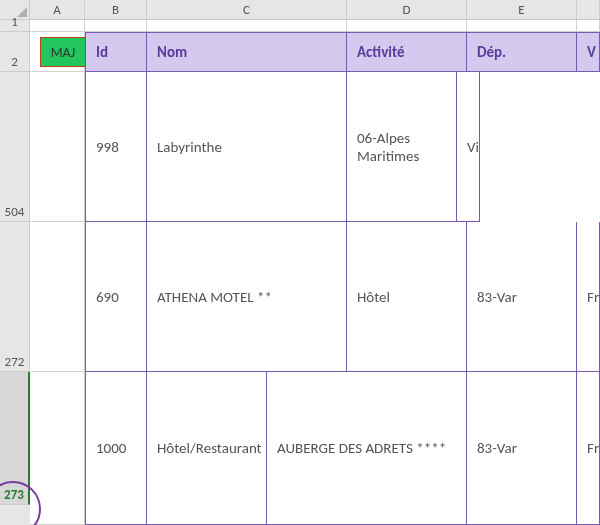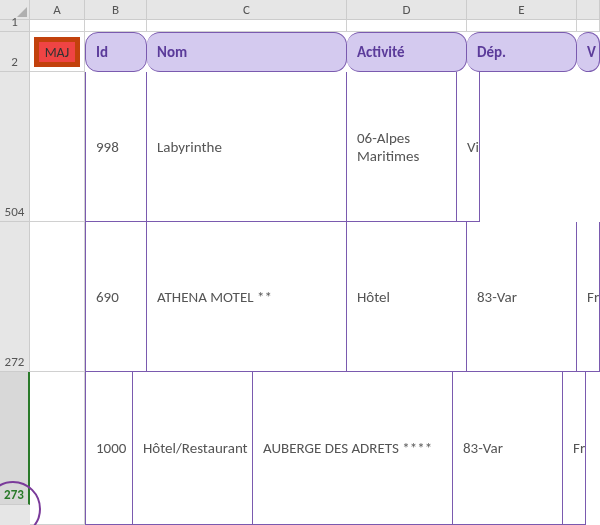--- a/index.html
+++ b/index.html
@@ -79,39 +79,39 @@
   
   .hdr-cell {
     background: #d4caef;
     color: #5b3b9a;
     font-weight: 700;
     font-size: 15px;
     padding: 4px 10px;
     border-right: 1.5px solid #7a5aaf;
     border-bottom: 1.5px solid #7a5aaf;
     border-top: 1.5px solid #7a5aaf;
-    display:flex; align-items:center;border-radius:13px;
+    display:flex; align-items:center;
   }
   .data-cell {
     font-size: 15px;
     color: #555;
     padding: 10px 10px;
     border-right: 1.5px solid #7a5aaf;
     border-bottom: 1.5px solid #7a5aaf;
     display:flex; align-items:center;
     background:#fff;
   }
   .first-col { border-left: 1.5px solid #7a5aaf; }
   
   .maj-btn {
     position: absolute;
-    top: 5px; left: 4px;
+    top: 5px; left: 10px;
     width: 46px; height: 30px;
-    background: #ef4444;
-    border: 5px solid #c2410c;
+    background: #22c55e;
+    border: 1px solid #c2410c;
     font-size: 14px;
     color: #333;
     display:flex; align-items:center; justify-content:center;
     cursor: pointer;
   }
   
   .anno-circle {
     position: absolute;
     left: -15px;
     bottom: -12px;
@@ -182,21 +182,21 @@
       <div class="g-cell" style="width:55px"></div>
       <div class="data-cell first-col" style="width:62px">690</div>
       <div class="data-cell" style="width:200px">ATHENA MOTEL **</div>
       <div class="data-cell" style="width:120px">Hôtel</div>
       <div class="data-cell" style="width:110px">83-Var</div>
       <div class="data-cell" style="width:23px">Fr</div>
     </div>
 
     <div class="g-row" style="height:153px">
       <div class="g-cell" style="width:55px"></div>
-      <div class="data-cell first-col" style="width:48px">1000</div>
+      <div class="data-cell first-col" style="width:62px">1000</div>
       <div class="data-cell" style="width:120px">Hôtel/Restaurant</div>
       <div class="data-cell" style="width:200px">AUBERGE DES ADRETS ****</div>
       <div class="data-cell" style="width:110px">83-Var</div>
       <div class="data-cell" style="width:23px">Fr</div>
     </div>
 
   </div>
 
   <div class="anno-circle"></div>
 

